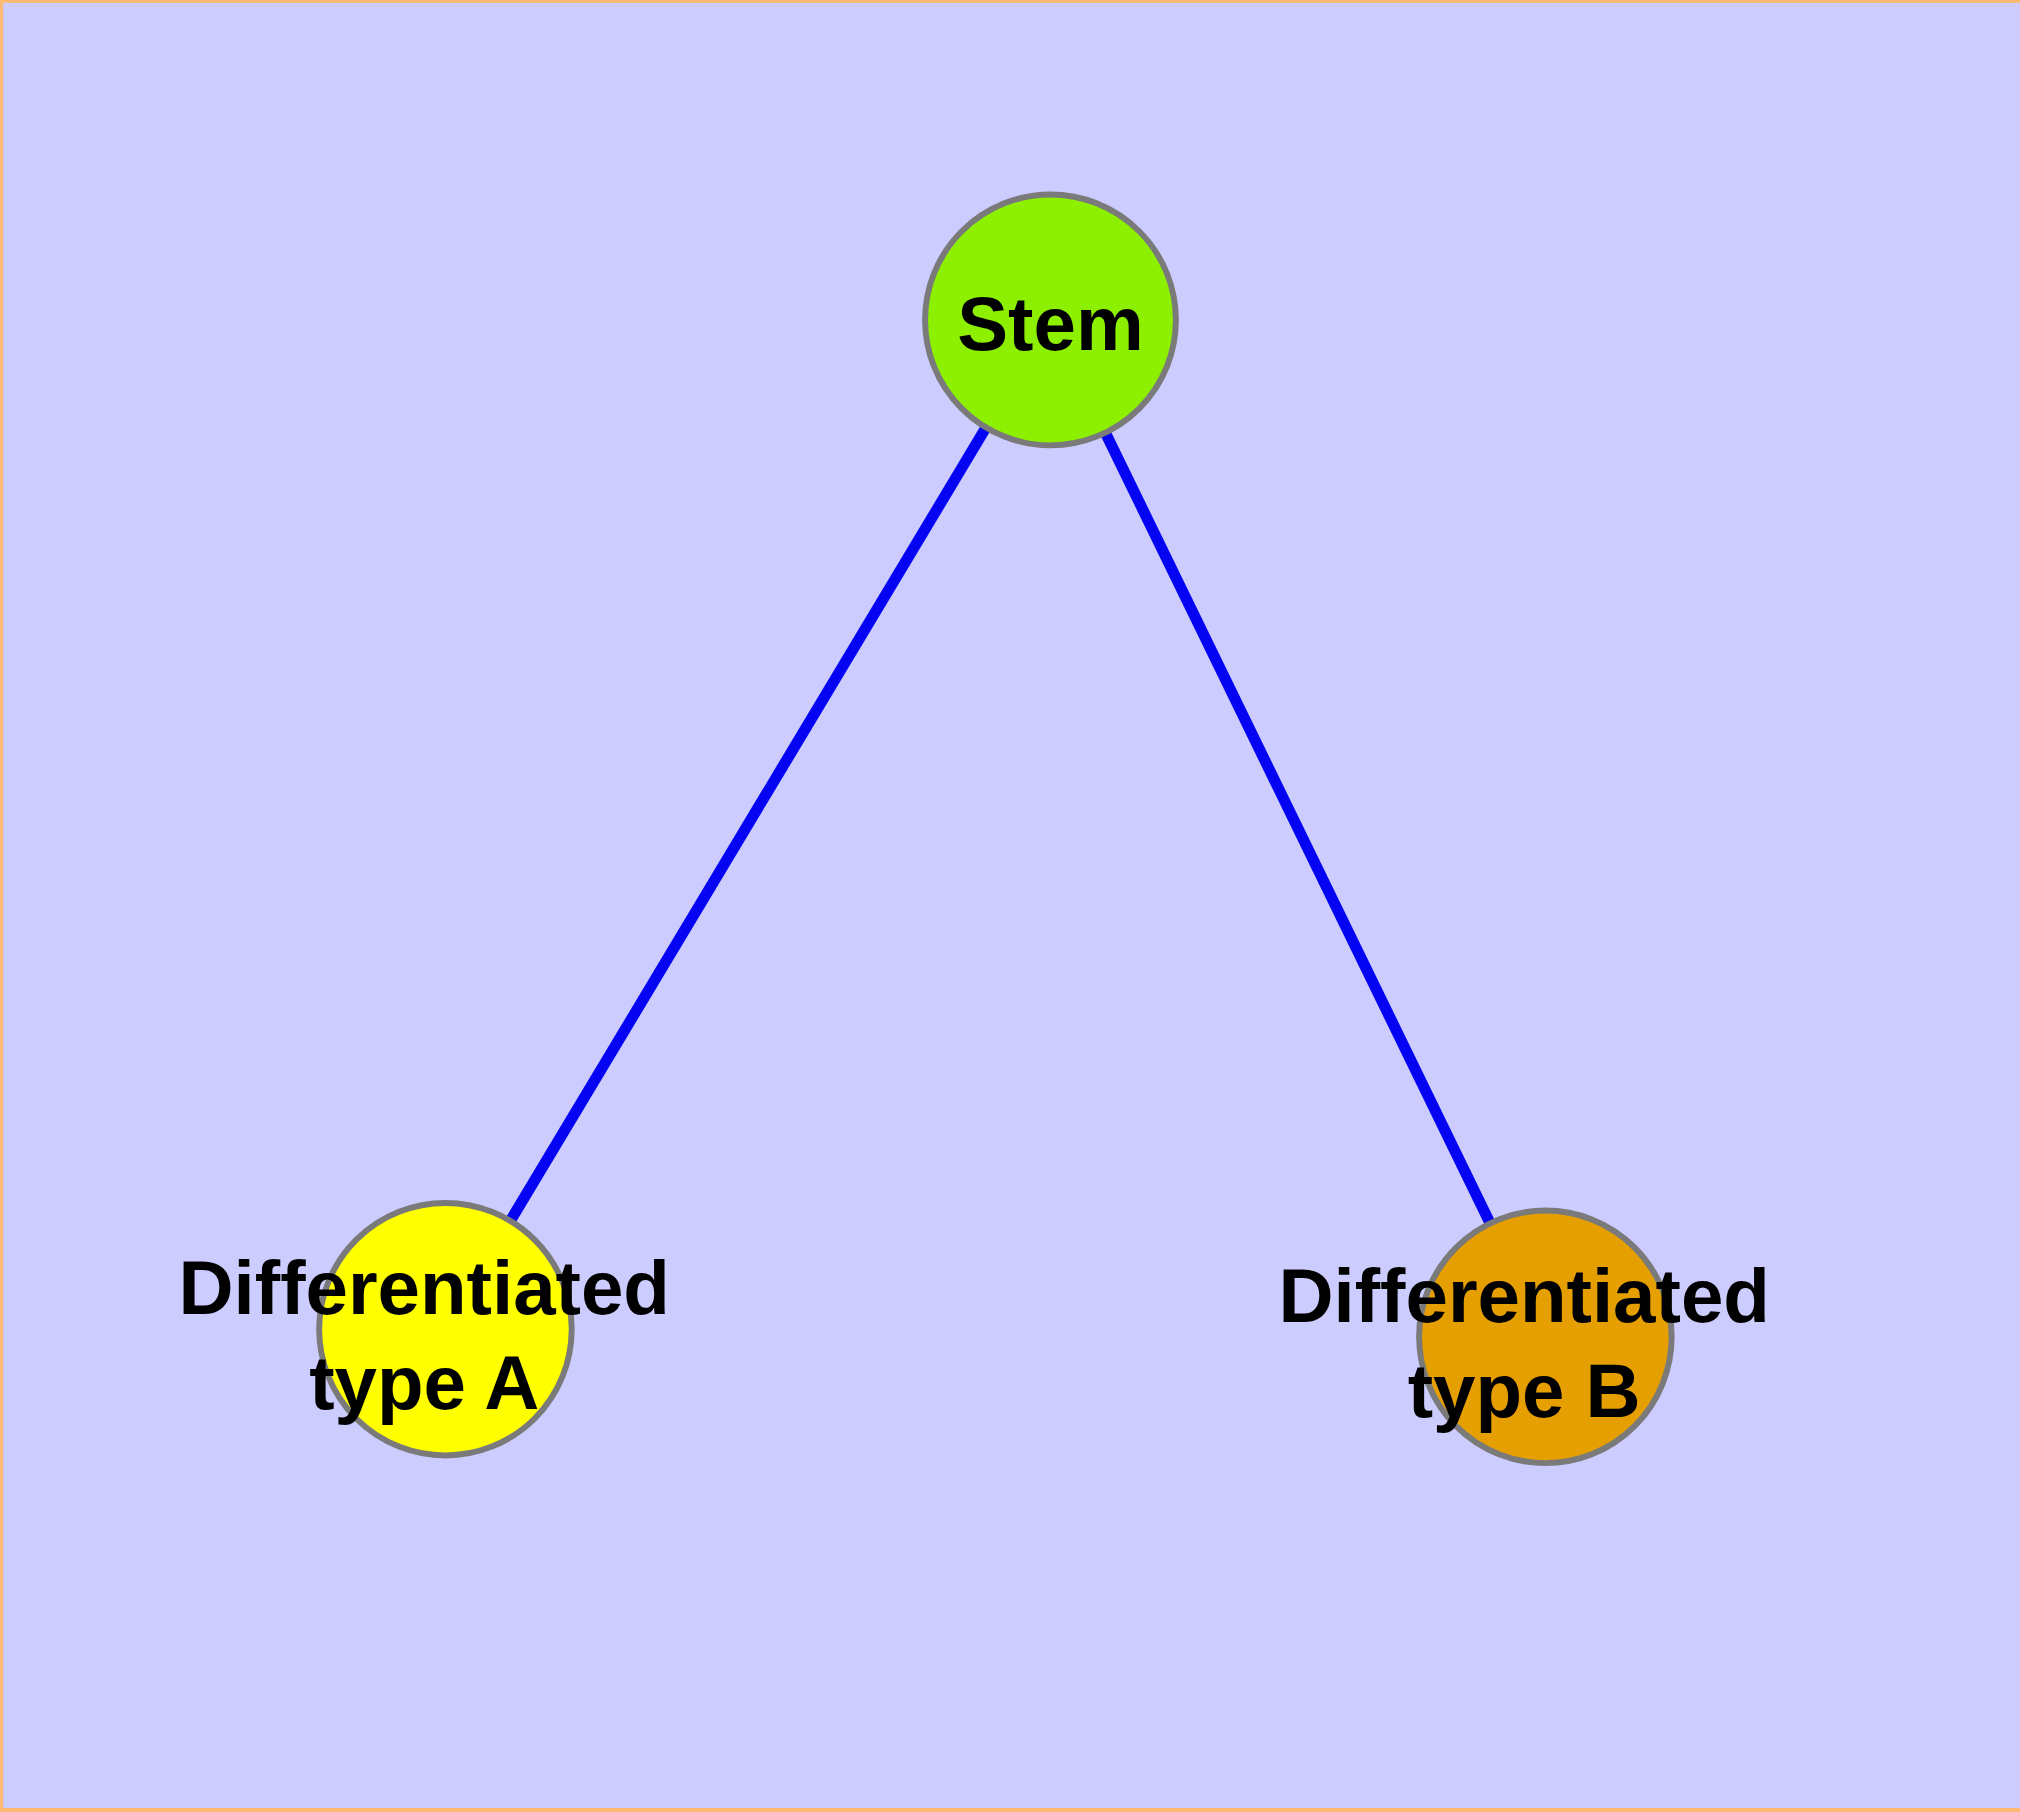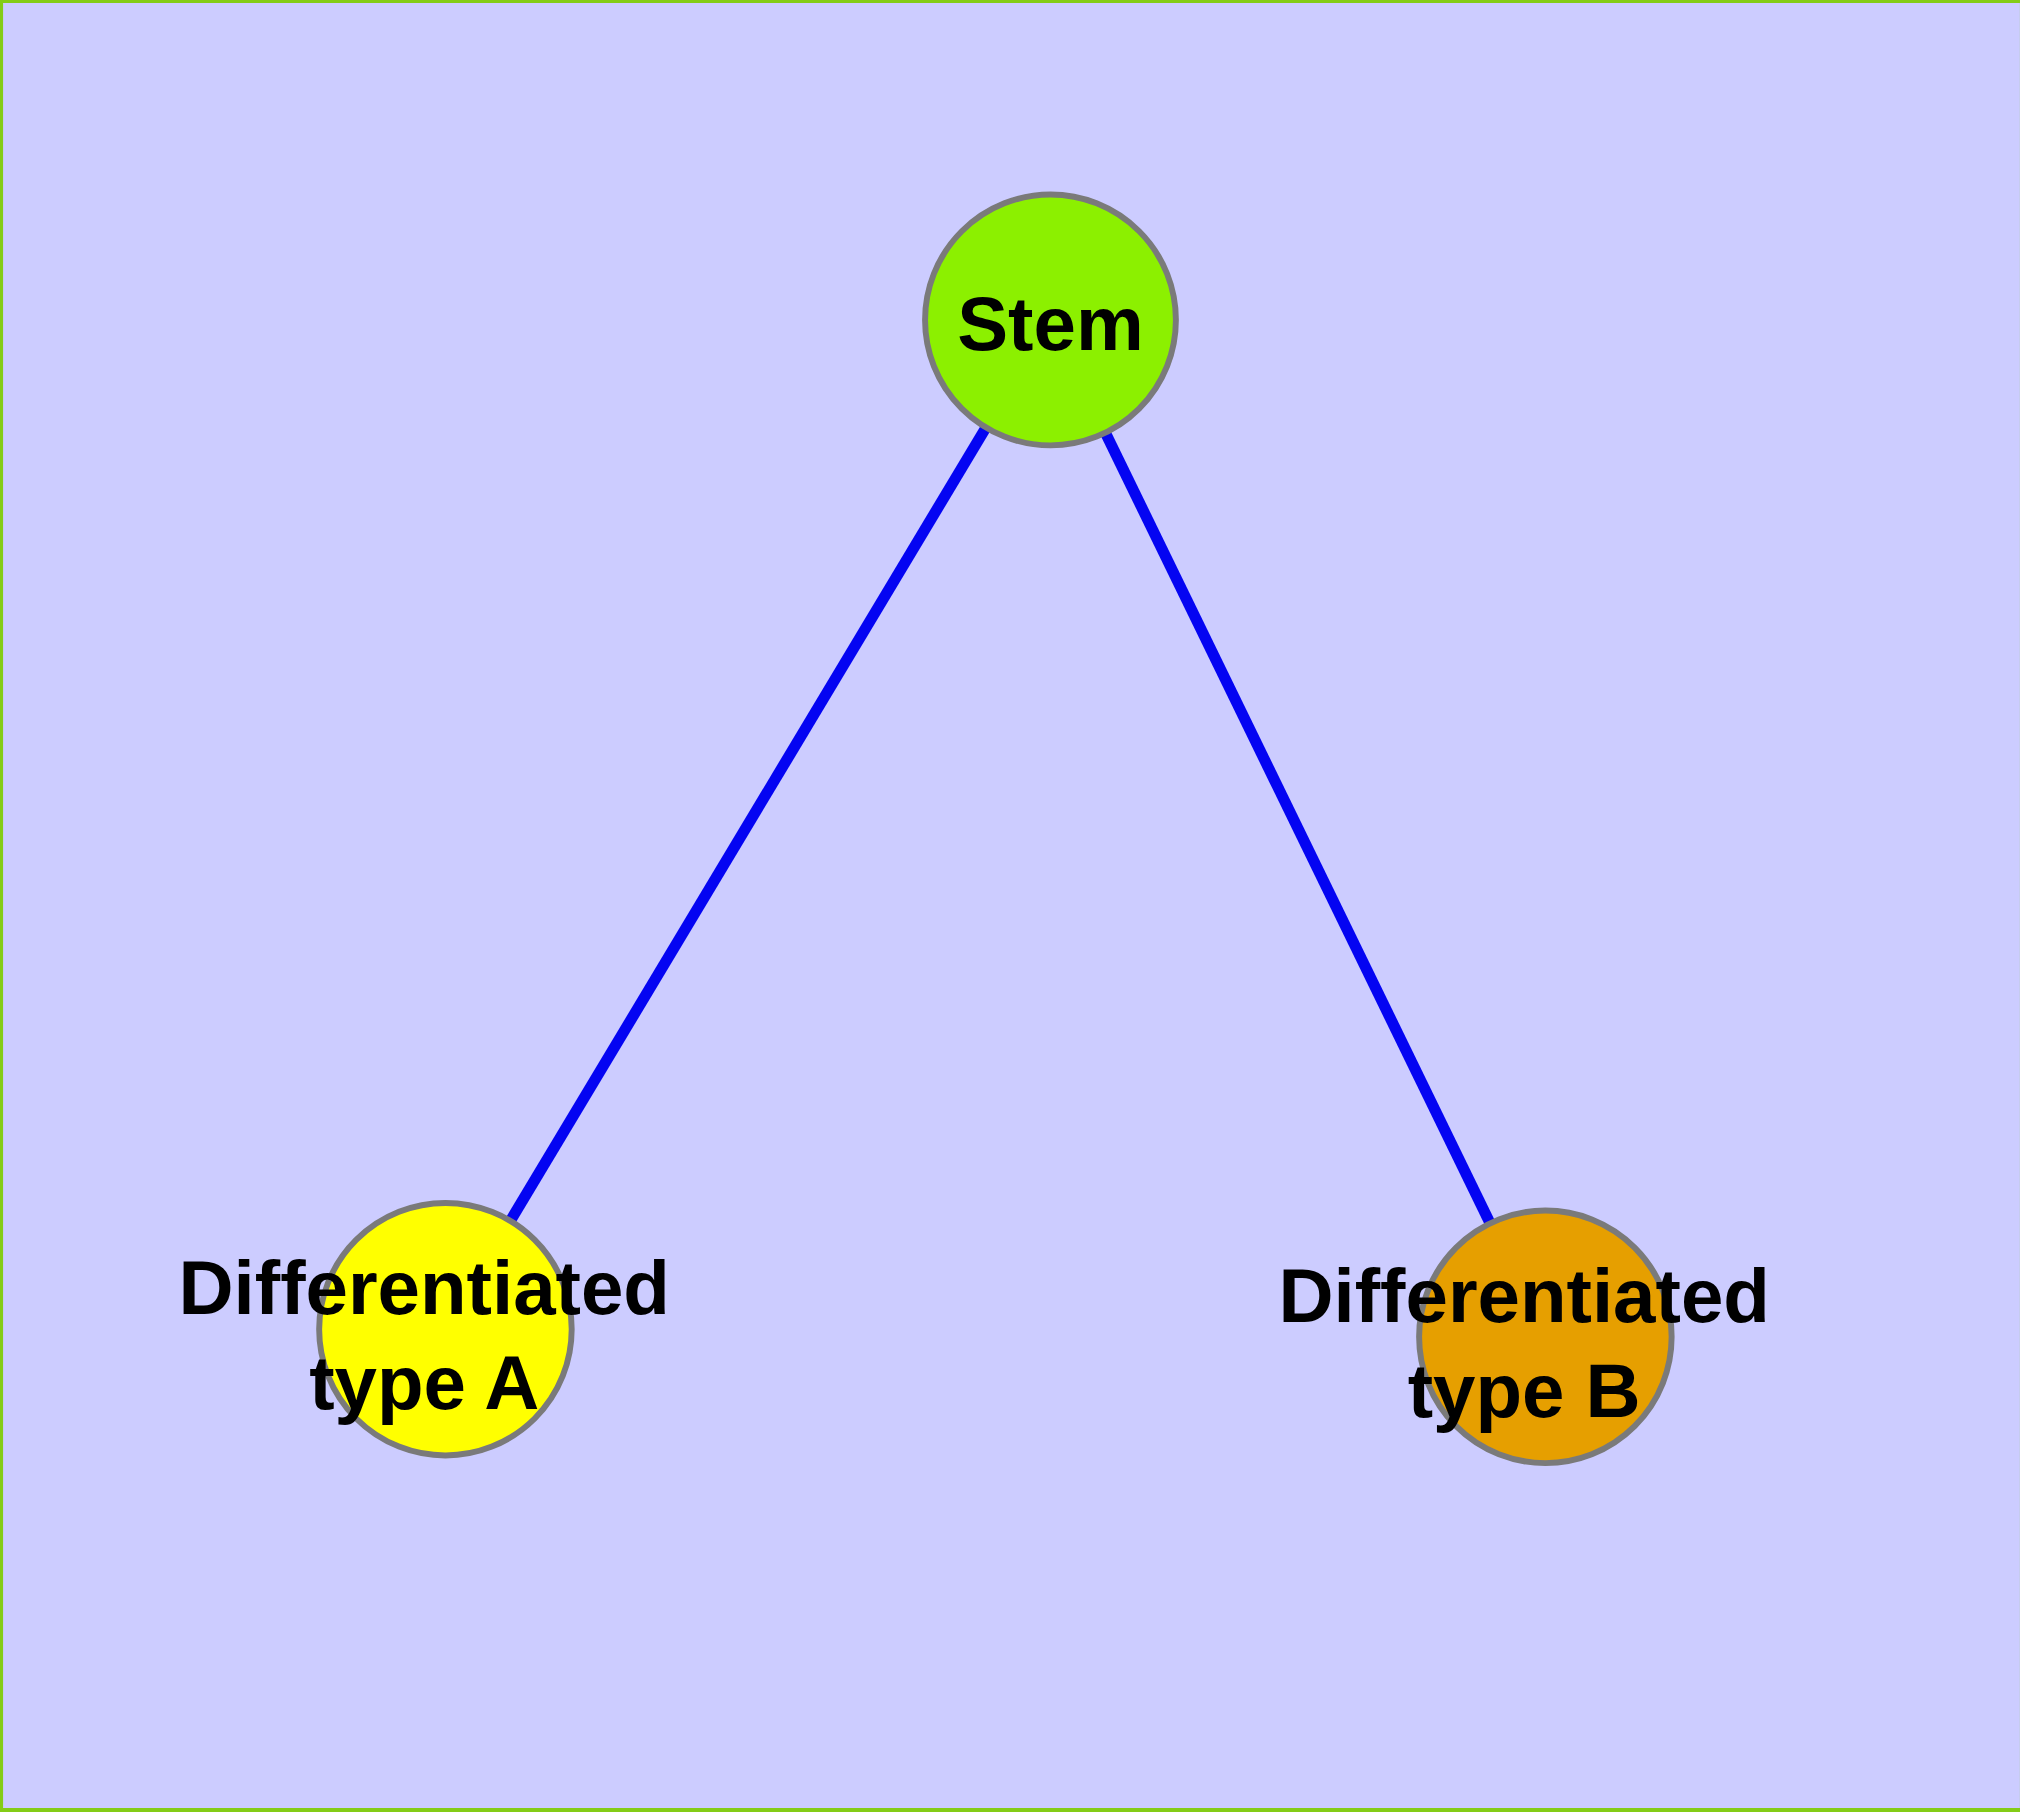--- a/index.html
+++ b/index.html
@@ -9,21 +9,21 @@
     width: 2021px;
     height: 1812px;
     overflow: hidden;
     font-family: "Liberation Sans", sans-serif;
   }
   .stage {
     position: absolute;
     left: 0; top: 0;
     width: 2021px;
     height: 1812px;
-    background: #84cc16;
+    background: #fdba74;
   }
   .canvas {
     position: absolute;
     left: 3.4px;
     top: 3.4px;
     width: 2017px;
     height: 1805px;
   }
   svg { display: block; }
   .node-label {

